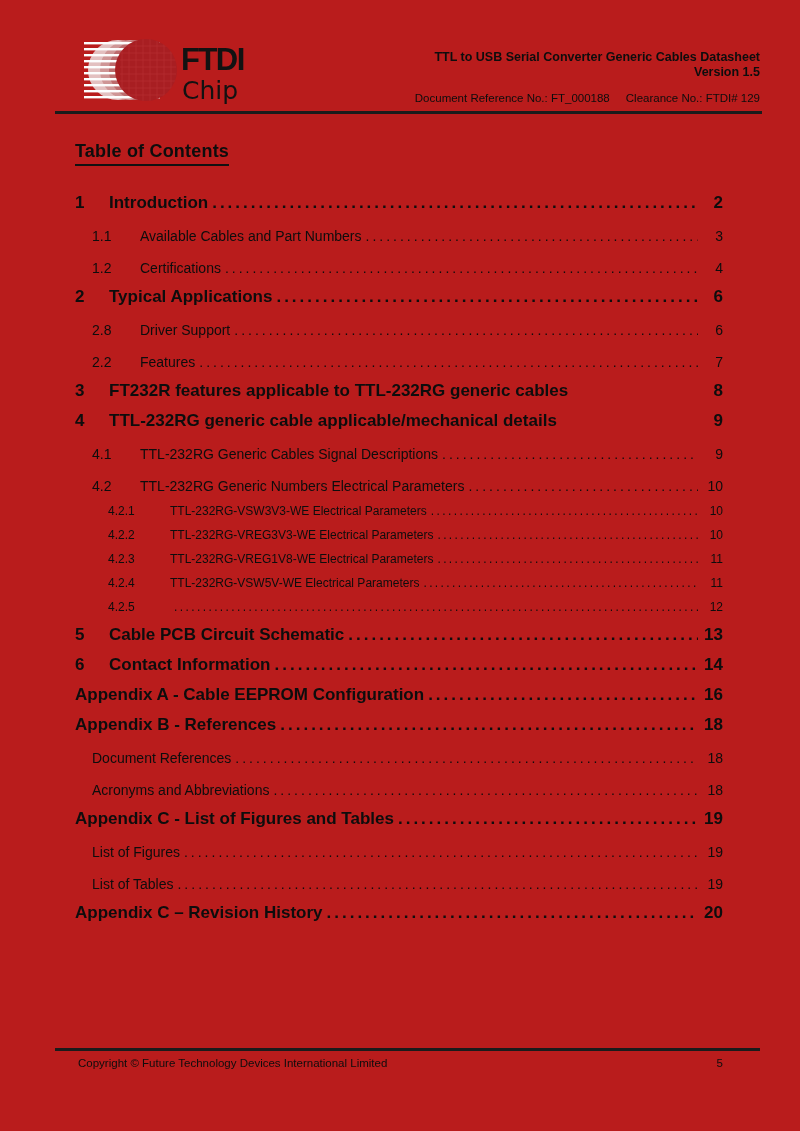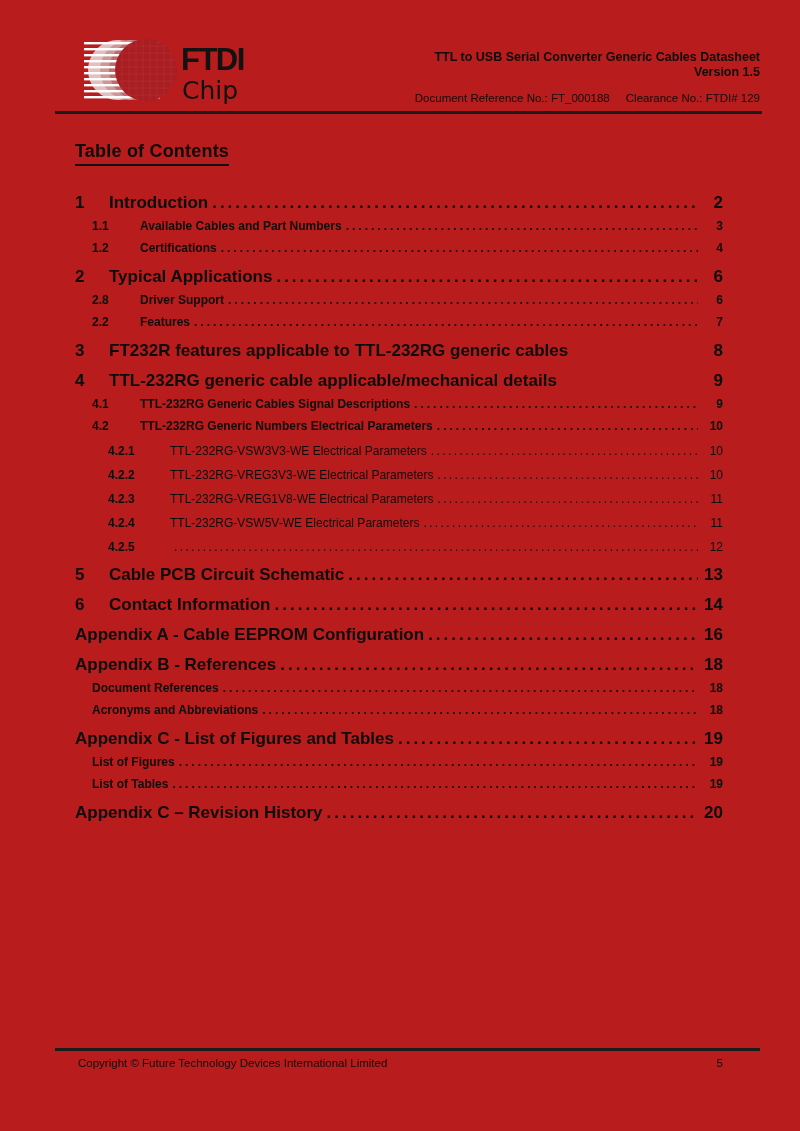--- a/index.html
+++ b/index.html
@@ -44,24 +44,24 @@
     margin: 0 3px 0 4px;
   }
   .toc-row .dots::after {
     content: "......................................................................................................................................................................................................";
     letter-spacing: 3px;
   }
   .toc-row .pg { flex: 0 0 auto; min-width: 22px; text-align: right; }
 
   .l1 { font-size: 17px; font-weight: bold; line-height: 22px; margin-top: 8px; }
   .l1 .num { width: 34px; }
-  .l2 { font-size: 12px; font-weight: bold; line-height: 20px; margin-top: 2px; padding-left: 17px; }
+  .l2 { font-size: 14px; font-weight: normal; line-height: 20px; margin-top: 12px; padding-left: 17px; }
   .l2 .num { width: 48px; }
   .l3 { font-size: 12px; font-weight: normal; line-height: 18px; margin-top: 6px; padding-left: 33px; }
-  .l3 .num { width: 62px; font-weight: bold; }
+  .l3 .num { width: 62px; }
   .l3 .dots::after { letter-spacing: 2.4px; }
   .no-dots .dots::after { content: ""; }
 
   
   .footer-rule {
     position: absolute; left: 55px; right: 40px; top: 1048px;
     height: 3px; background: #1b1b1b;
   }
   .footer-row {
     position: absolute; left: 78px; right: 77px; top: 1057px;

